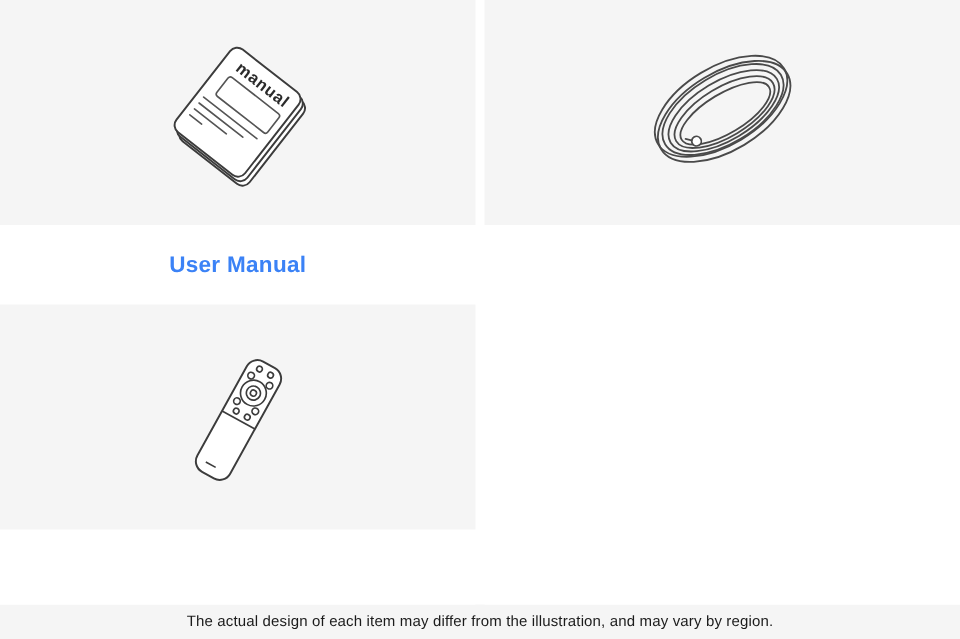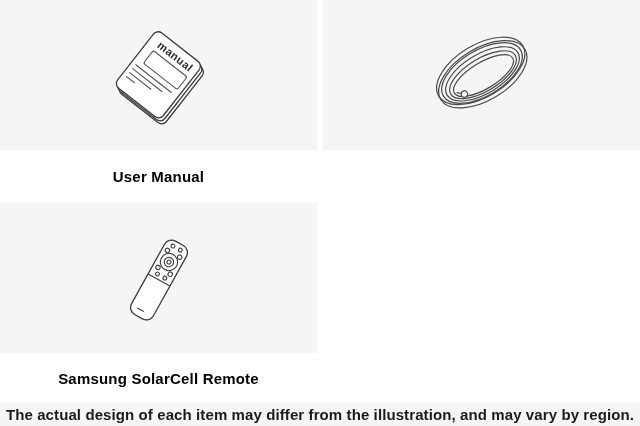--- a/index.html
+++ b/index.html
@@ -30,37 +30,37 @@
     justify-content: center;
     overflow: hidden;
   }
   .caption {
     display: flex;
     align-items: center;
     justify-content: center;
     font-size: 15px;
     font-weight: 700;
     letter-spacing: 0.2px;
-    color: #000000;
+    color: #3b82f6;
   }
   .caption.row1 { height: 53px; }
   .caption.row2 { height: 50px; }
   .empty-cell { background: #ffffff; height: 200px; }
   .disclaimer-bar {
     height: 23px;
     width: 640px;
     background: #f5f5f5;
     display: flex;
     align-items: center;
     justify-content: center;
   }
   .disclaimer-text {
     margin: 0;
-    font-size: 15px;
-    font-weight: 700;
+    font-size: 10px;
+    font-weight: 400;
     color: #1b1b1b;
     letter-spacing: 0.1px;
     white-space: nowrap;
   }
   svg { display: block; }
 </style>
 </head>
 <body>
 
 <div class="page">
@@ -128,21 +128,20 @@
               <circle cx="-7" cy="-10.5" r="2.2"></circle>
               <circle cx="7" cy="-10.5" r="2.2"></circle>
               <circle cx="-4.2" cy="-4.5" r="1.9"></circle>
               <circle cx="4.2" cy="-4.5" r="1.9"></circle>
               <line x1="-12.5" y1="0" x2="12.5" y2="0"></line>
               <line x1="-5.5" y1="35" x2="2" y2="35"></line>
             </g>
           </g>
         </svg>
       </div>
-      <div class="caption row2">Samsung SolarCell Remote</div>
     </section>
 
     <section class="cell empty-cell"></section>
 
   </div>
 
   <footer class="disclaimer-bar">
     <p class="disclaimer-text">The actual design of each item may differ from the illustration, and may vary by region.</p>
   </footer>
 </div>

